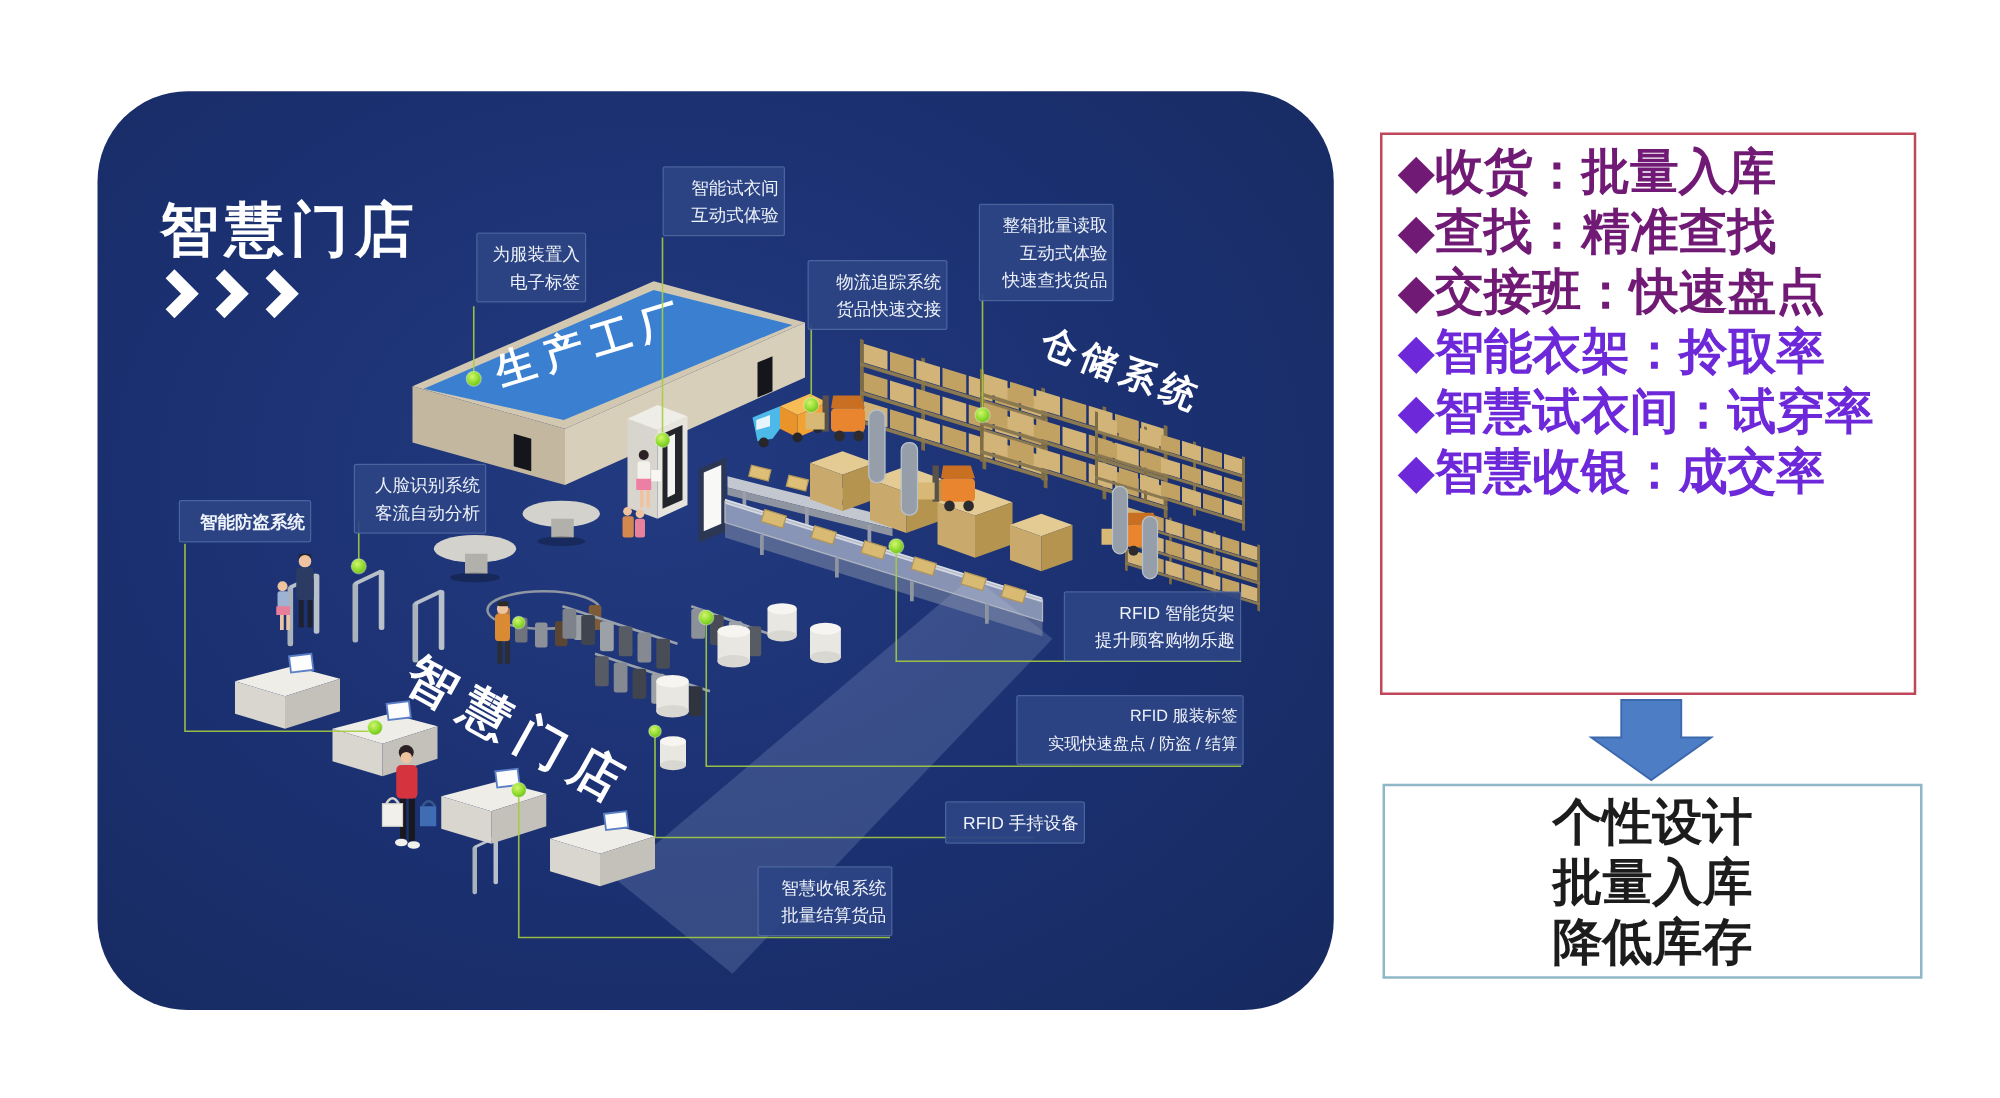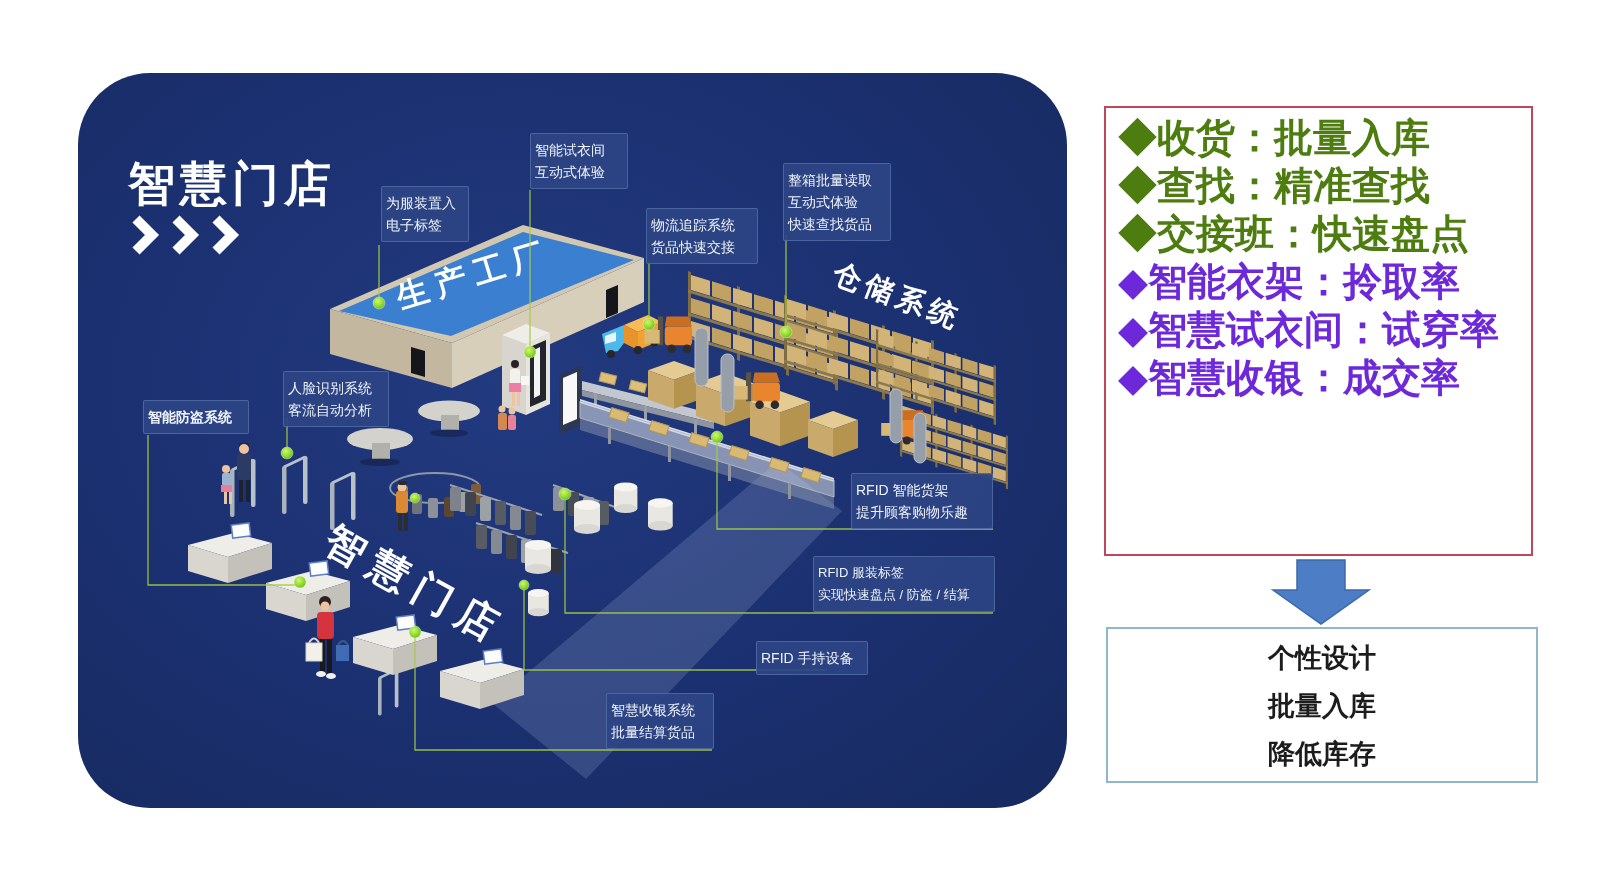--- a/index.html
+++ b/index.html
@@ -16,39 +16,39 @@
   .scene { position:absolute; left:0; top:0; }
   .panel-title {
     position:absolute; left:50px; top:80px; color:#ffffff;
     font-size:47px; font-weight:bold; letter-spacing:5px;
   }
   .chevrons { position:absolute; left:52px; top:142px; }
   .slabel {
     position:absolute; box-sizing:border-box;
     background:rgba(45,68,132,0.92);
     border:1px solid rgba(150,180,220,0.30);
-    color:#eef2fa; text-align:left; padding:5px 4px;
+    color:#eef2fa; text-align:right; padding:5px 4px;
     font-size:14px; line-height:22px; border-radius:2px;
   }
   .slabel .lbl-line { display:block; white-space:nowrap; }
   .kpi-box {
     position:absolute; left:1104px; top:106px; width:429px; height:450px;
     box-sizing:border-box; border:2px solid #c0475a; background:#ffffff;
     padding:6px 0 0 12px; overflow:visible;
   }
   .kpi { font-size:39px; font-weight:bold; line-height:48px; white-space:nowrap; }
-  .k-black { color:#4d7c0f;font-family:Liberation Serif, serif; }
+  .k-black { color:#701a75; }
   .k-red   { color:#6d28d9; }
   .down-arrow { position:absolute; left:1266px; top:556px; }
   .benefit-box {
     position:absolute; left:1106px; top:627px; width:432px; height:156px;
     box-sizing:border-box; border:2px solid #8fb7c7; background:#ffffff;
     text-align:center; padding-top:5px;
   }
-  .benefit { font-size:27px; font-weight:600; color:#1c1c1c; line-height:48px; }
+  .benefit { font-size:40px; font-weight:600; color:#1c1c1c; line-height:48px; }
 </style>
 </head>
 <body>
 
 <div class="panel">
 
   <svg class="scene" width="989" height="735" viewBox="0 0 989 735">
     <defs>
       <radialGradient id="dotg" cx="40%" cy="35%" r="70%">
         <stop offset="0%" stop-color="#d3f56e"></stop>

